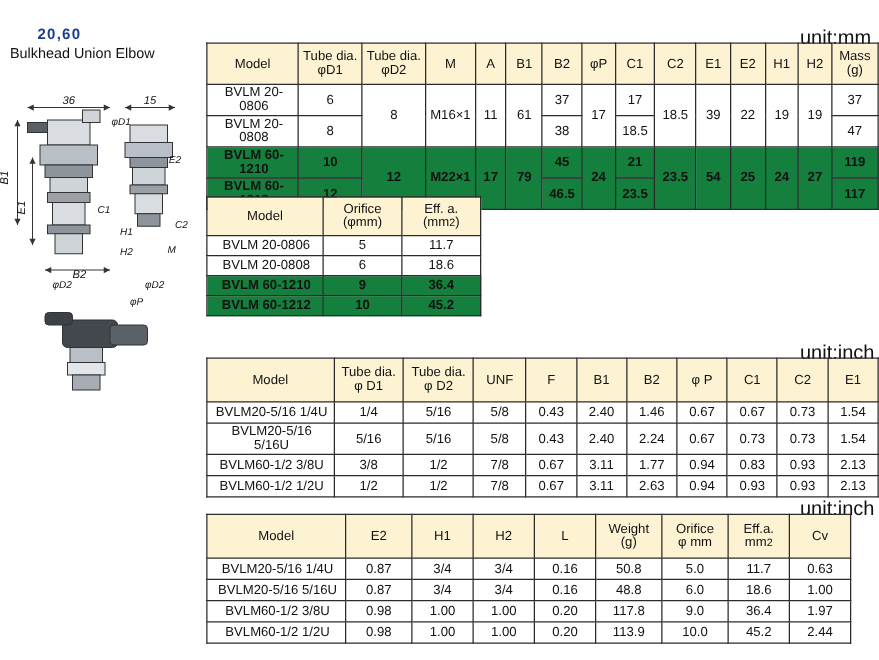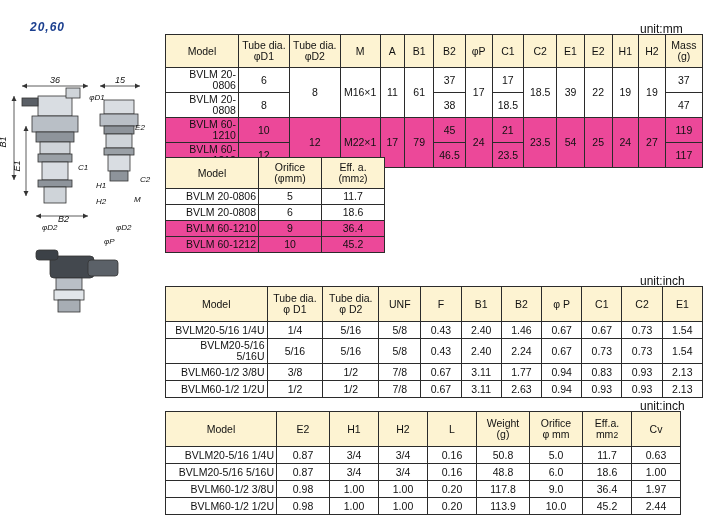--- a/index.html
+++ b/index.html
@@ -25,70 +25,70 @@
     line-height:30px;
     -webkit-text-stroke:0.3px #1b3f8f;
   }
   .logo-sub{
     font-weight:bold;
     font-size:12px;
     color:#1b3f8f;
     letter-spacing:1px;
     margin-top:-2px;
     margin-left:22px;
-    font-style:italic;
   }
   .logo-name{
     font-size:11.5px;
     color:#111;
     margin-top:3px;
     margin-left:0px;
   }
 
   
-  .unit-label{font-size:12px;color:#111;}
+  .unit-label{font-size:16px;color:#111;}
 
   
   table{border-collapse:collapse;}
   td,th{
     border:1px solid #2b2b2b;
     font-size:10.5px;
     text-align:center;
     vertical-align:middle;
     padding:1px 2px;
     font-weight:normal;
     color:#111;
     background:#ffffff;
     line-height:11px;
   }
   th{background:#fdf3d2;font-weight:normal;}
   .hdr-tall{height:26px;}
   .row-blue{background:#dce9f5;}
-  td.blue{background:#ec4899;}
-  .model-col{text-align:right;padding-left:4px;}
+  td.blue{background:#15803d;font-weight:bold;}
+  .model-col{text-align:center;padding-left:4px;}
   .sub{font-size:8.5px;vertical-align:baseline;}
 
   
   #t1-wrap{left:165px;top:34px;}
   #t2-wrap{left:165px;top:157px;}
   #t3-wrap{left:165px;top:286px;}
   #t4-wrap{left:165px;top:411px;}
 
   #unit-mm{left:640px;top:22px;}
   #unit-in-1{left:640px;top:274px;}
   #unit-in-2{left:640px;top:399px;}
 
   
   #drawing{left:0px;top:70px;width:160px;height:290px;font-style:italic;}
 </style>
 </head>
 <body>
 
 <div class="abs" id="logo-block">
   <div class="logo-sub">20,60</div>
+  <div class="logo-name">Bulkhead Union Elbow</div>
 </div>
 
 <div class="abs" id="drawing">
 <svg width="160" height="290" viewBox="0 0 160 290" xmlns="http://www.w3.org/2000/svg">
   <g stroke="#333" fill="none" stroke-width="0.8">
 
     <line x1="22" y1="16" x2="88" y2="16"></line>
     <path d="M22 16 l5 -2.5 v5 z" fill="#333" stroke="none"></path>
     <path d="M88 16 l-5 -2.5 v5 z" fill="#333" stroke="none"></path>
 

